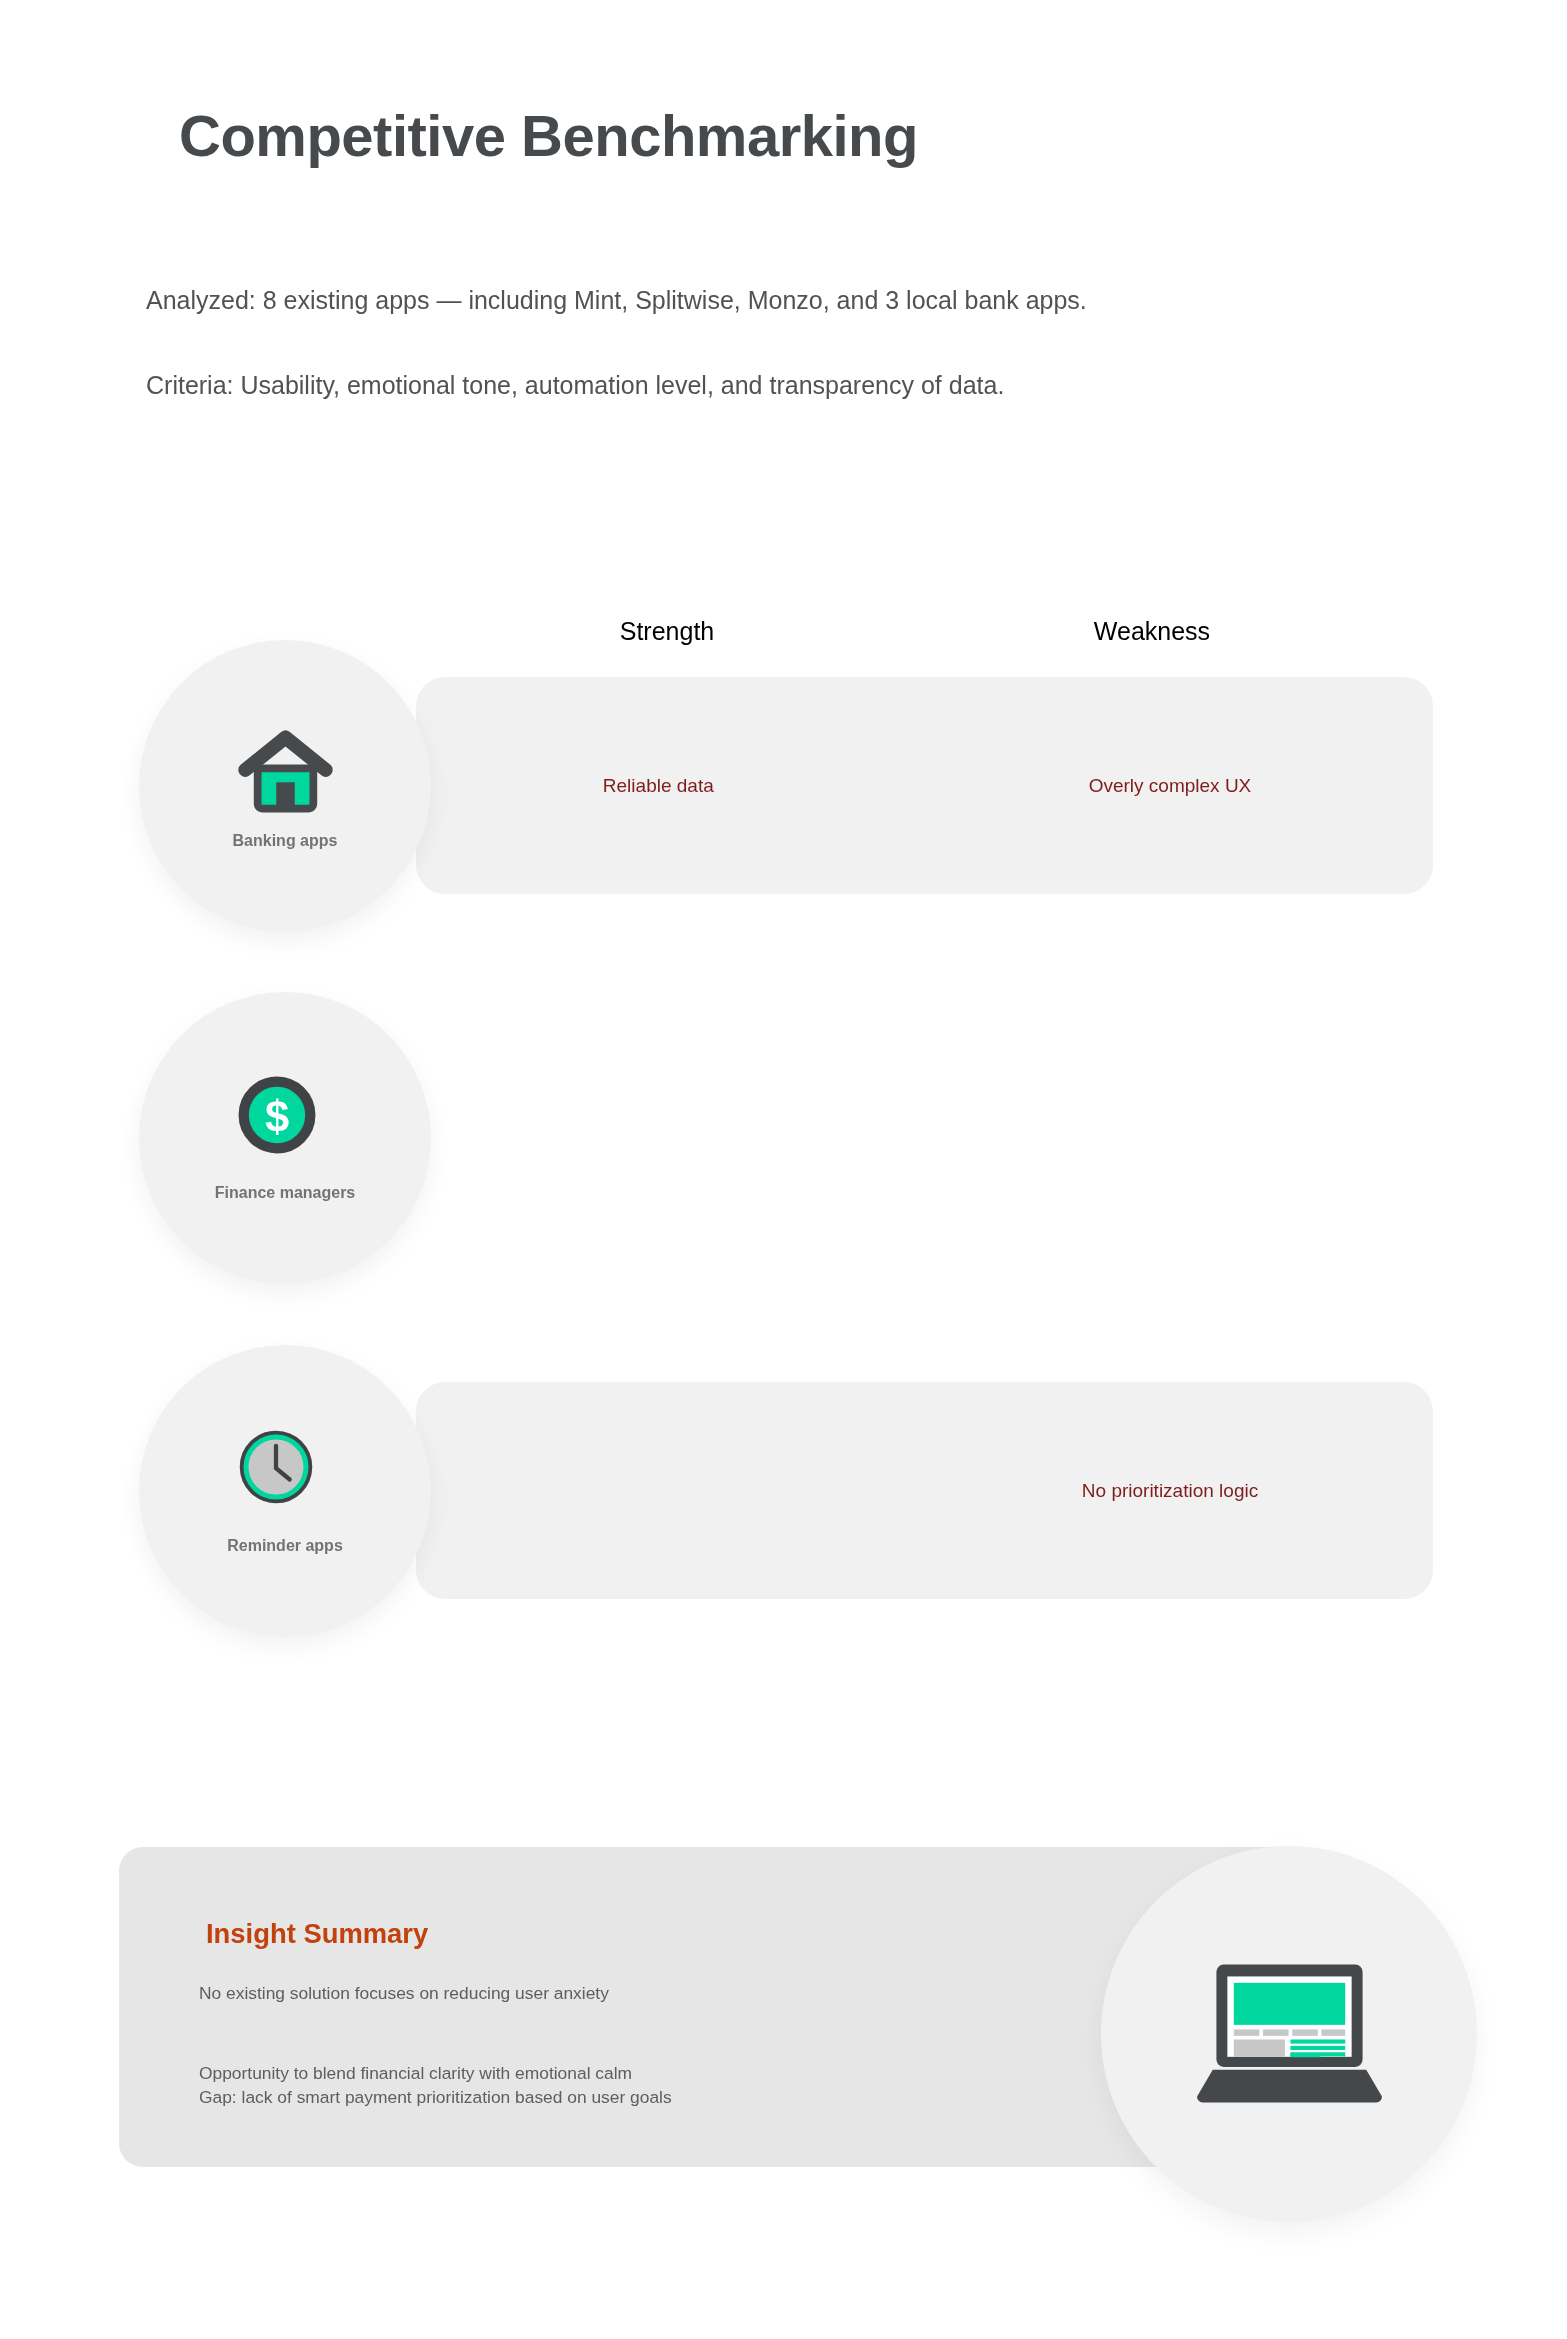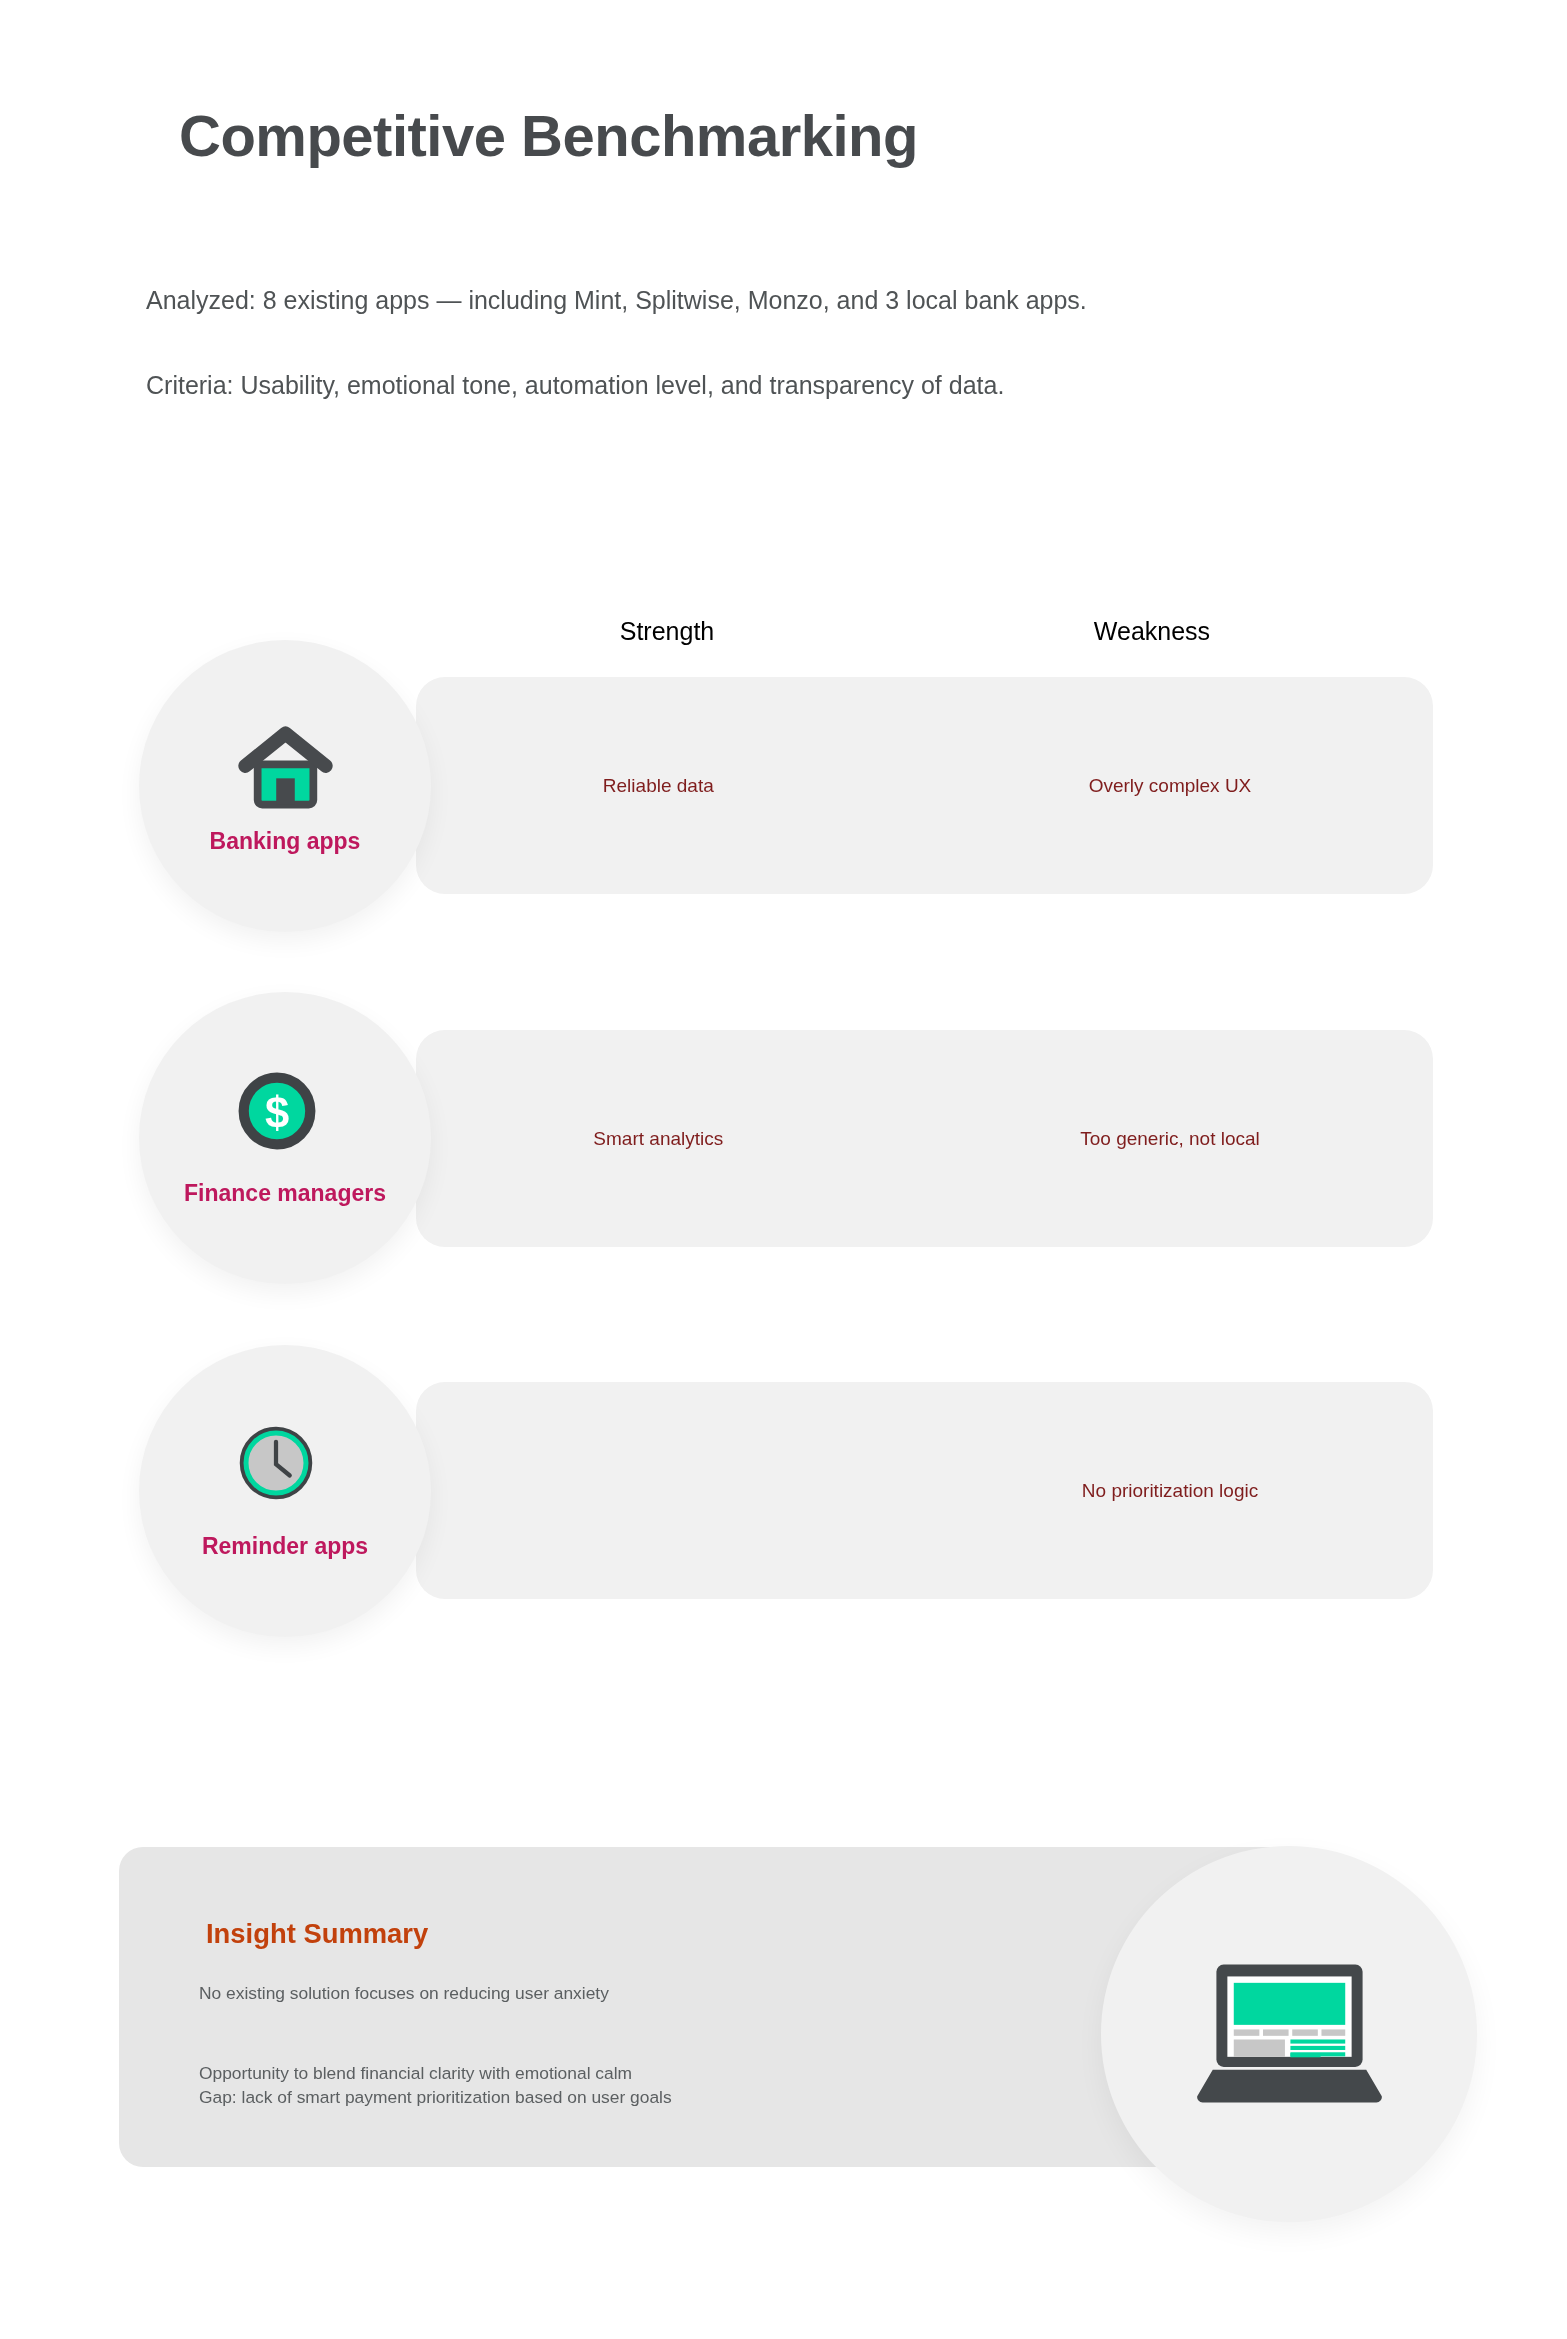--- a/index.html
+++ b/index.html
@@ -102,23 +102,23 @@
   .bubble.b2 { top: 992px; }
   .bubble.b3 { top: 1345px; }
 
   .bubble-icon {
     width: 99px;
     height: 99px;
     display: block;
   }
   .bubble-label {
     margin-top: 11px;
-    font-size: 23px;
+    font-size: 16px;
     font-weight: bold;
-    color: #be185d;
+    color: #737373;
     white-space: nowrap;
   }
 
   
   .summary-card {
     position: absolute;
     left: 119px;
     top: 1847px;
     width: 1202px;
     height: 320px;
@@ -181,24 +181,20 @@
     <span class="bubble-icon">
       <svg viewBox="0 0 64 64" width="99" height="99">
         <path d="M14 30 L14 53 a3 3 0 0 0 3 3 L47 56 a3 3 0 0 0 3 -3 L50 30 Z" fill="#00d79f" stroke="#474a4d" stroke-width="5" stroke-linejoin="round"></path>
         <path d="M6 31 L32 10 L58 31" fill="none" stroke="#474a4d" stroke-width="9" stroke-linecap="round" stroke-linejoin="round"></path>
         <rect x="26" y="39" width="12" height="17" fill="#474a4d"></rect>
       </svg>
     </span>
     <span class="bubble-label">Banking apps</span>
   </div>
 
-  <div class="row r2">
-    <div class="row-cell strength">Smart analytics</div>
-    <div class="row-cell weakness">Too generic, not local</div>
-  </div>
   <div class="bubble b2">
     <span class="bubble-icon">
       <svg viewBox="0 0 64 64" width="82" height="82">
         <circle cx="32" cy="32" r="26" fill="#00d79f" stroke="#3f4346" stroke-width="8"></circle>
         <text x="32" y="45" font-family="Liberation Sans, sans-serif" font-size="34" font-weight="bold" fill="#ffffff" text-anchor="middle">$</text>
       </svg>
     </span>
     <span class="bubble-label">Finance managers</span>
   </div>
 

